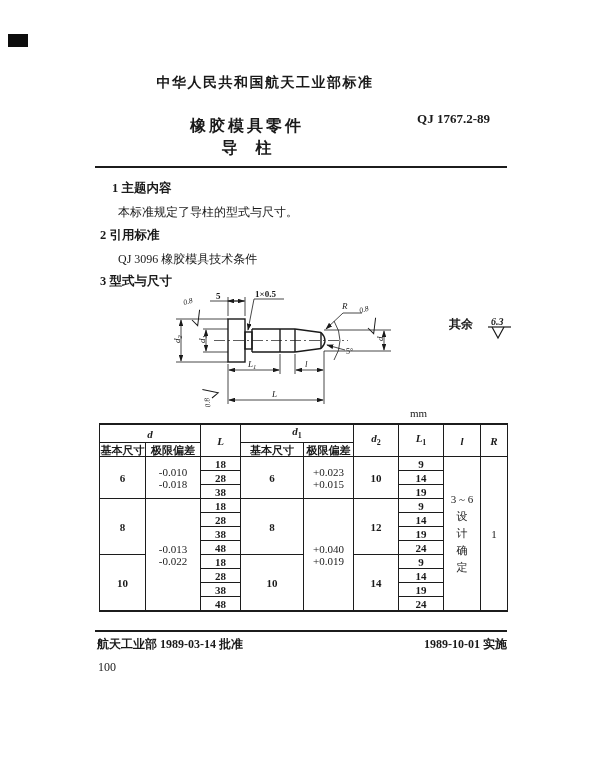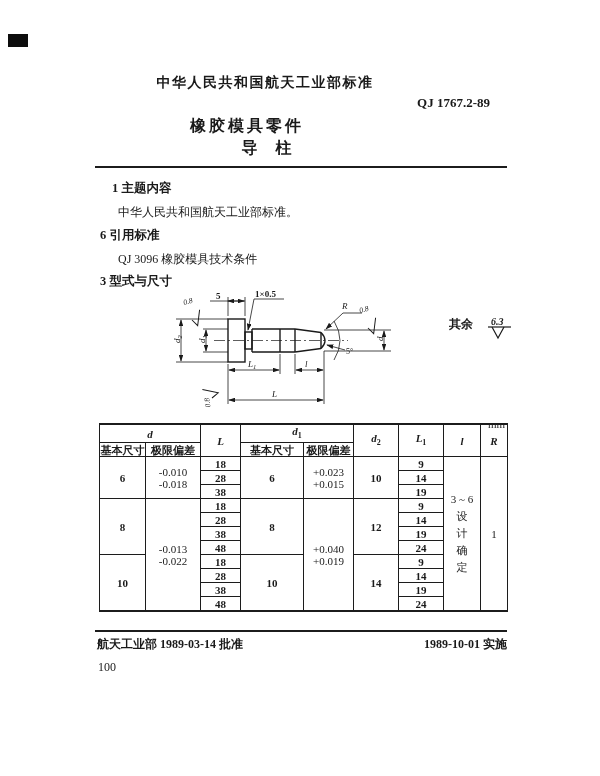--- a/index.html
+++ b/index.html
@@ -6,21 +6,21 @@
   body{
     width:600px;height:776px;position:relative;background:#ffffff;
     font-family:"Liberation Serif","DejaVu Serif",serif;color:#1a1a1a;
     overflow:hidden;
   }
   .abs{position:absolute;}
   .bold{font-weight:700;}
   .scan-mark{background:#0d0d0d;}
   .rule{background:#1c1c1c;}
   .authority{font-size:14px;letter-spacing:1.5px;}
-  .std-no{font-size:13px;}
+  .std-no{font-size:13px;margin-top:16px;}
   .doc-title{font-size:16px;letter-spacing:3px;}
   .doc-subtitle{font-size:16px;letter-spacing:1px;}
   .sec-head{font-size:12.5px;font-weight:700;}
   .sec-body{font-size:12px;}
   .unit-label{font-size:11px;font-style:italic;font-family:"Liberation Serif",serif;}
   
   table.dim{
     border-collapse:collapse;table-layout:fixed;
     font-size:11px;line-height:12px;
   }
@@ -41,26 +41,26 @@
   svg text{font-family:"Liberation Serif","DejaVu Serif",serif;}
 </style>
 </head>
 <body>
 
 <div class="abs scan-mark" style="left:8px;top:34px;width:20px;height:13px;"></div>
 
 <div class="abs authority bold" style="left:0;top:74px;width:530px;text-align:center;">中华人民共和国航天工业部标准</div>
 <div class="abs std-no bold" style="left:395px;top:95px;width:95px;text-align:right;">QJ 1767.2-89</div>
 <div class="abs doc-title bold" style="left:0;top:116px;width:494px;text-align:center;">橡胶模具零件</div>
-<div class="abs doc-subtitle bold" style="left:0;top:138px;width:494px;text-align:center;margin-left:20px;">导　柱</div>
+<div class="abs doc-subtitle bold" style="left:0;top:138px;width:494px;text-align:center;">导　柱</div>
 <div class="abs rule" style="left:95px;top:166px;width:412px;height:2px;"></div>
 
 <div class="abs sec-head" style="left:112px;top:180px;">1  主题内容</div>
-<div class="abs sec-body" style="left:118px;top:204px;">中华人民共和国航天工业部标准。</div>
-<div class="abs sec-head" style="left:100px;top:227px;">6  引用标准</div>
+<div class="abs sec-body" style="left:118px;top:204px;">本标准规定了导柱的型式与尺寸。</div>
+<div class="abs sec-head" style="left:100px;top:227px;">2  引用标准</div>
 <div class="abs sec-body" style="left:118px;top:251px;">QJ 3096  橡胶模具技术条件</div>
 <div class="abs sec-head" style="left:100px;top:273px;font-family:Liberation Serif, serif;">3  型式与尺寸</div>
 
 <div class="abs" style="left:449px;top:277px;width:70px;height:26px;margin-top:39px;">
   <span class="bold" style="font-size:12px;vertical-align:top;">其余</span>
   <svg width="38" height="26" style="vertical-align:top;">
     <text x="14" y="9" font-size="10" font-style="italic" font-weight="bold" fill="#1a1a1a">6.3</text>
     <line x1="11" y1="11" x2="34" y2="11" stroke="#1a1a1a" stroke-width="1.2"></line>
     <path d="M15,11 L21,22 L27,11" fill="none" stroke="#1a1a1a" stroke-width="1.2"></path>
   </svg>
@@ -141,21 +141,21 @@
     <text x="55" y="57" font-style="italic" transform="rotate(-90 55 55)"><tspan>d</tspan><tspan dy="2" font-size="6.5">1</tspan></text>
     <text x="194" y="21" font-style="italic">R</text>
     <text x="233" y="55" font-style="italic" transform="rotate(-90 233 53)">d</text>
     <text x="198" y="66" font-size="8">5°</text>
     <text x="100" y="79" font-style="italic"><tspan>L</tspan><tspan dy="2" font-size="6.5">1</tspan></text>
     <text x="157" y="79" font-style="italic">l</text>
     <text x="124" y="109" font-style="italic">L</text>
   </g>
 </svg>
 
-<div class="abs unit-label" style="left:410px;top:418px;width:95px;text-align:right;font-style:normal;">mm</div>
+<div class="abs unit-label" style="left:410px;top:407px;width:95px;font-style:normal;">mm</div>
 
 <table class="dim abs" style="left:99px;top:423px;width:408px;">
   <colgroup>
     <col style="width:46px">
       <col style="width:55px">
       <col style="width:40px">
     <col style="width:63px">
       <col style="width:50px">
       <col style="width:45px">
     <col style="width:45px">

